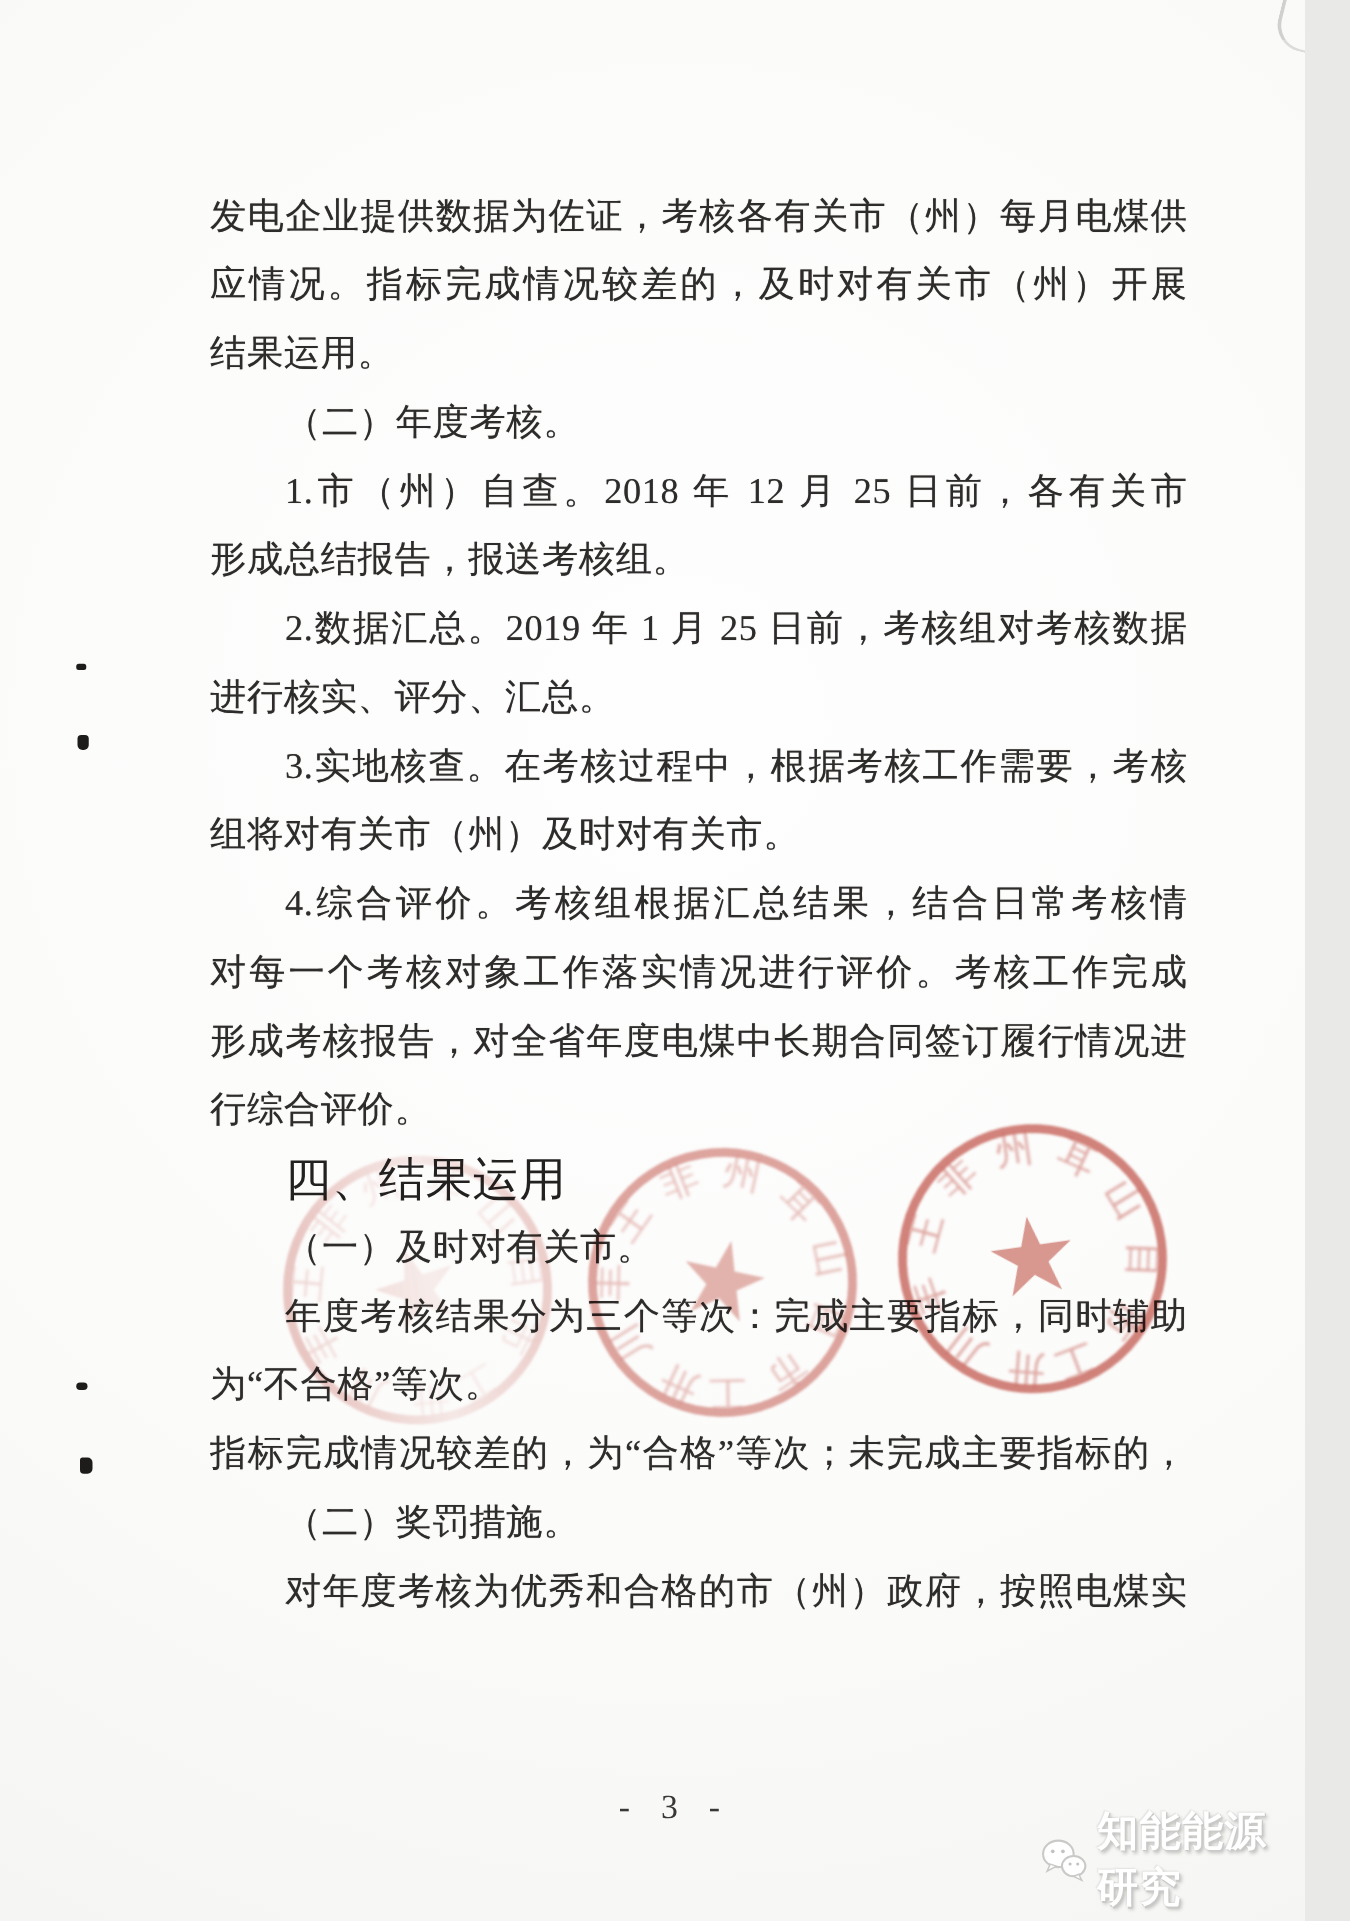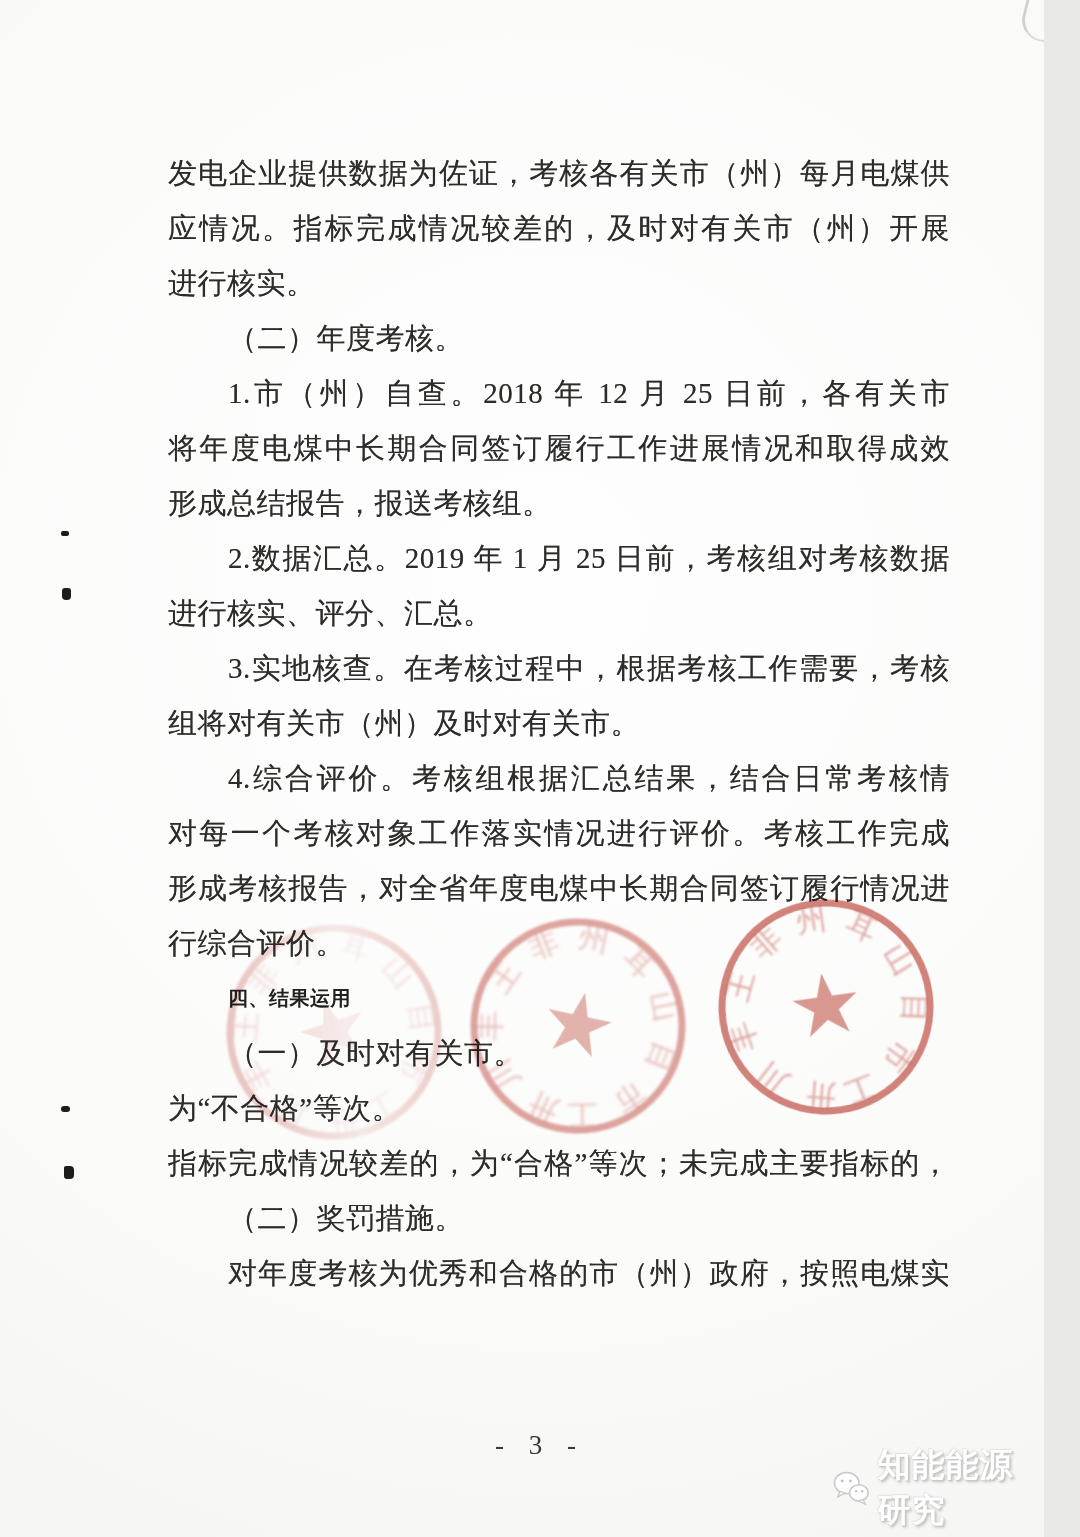--- a/index.html
+++ b/index.html
@@ -31,22 +31,22 @@
   }
   .doc-line.fill{
     text-align:justify;
     text-align-last:justify;
     white-space:normal;
     overflow:hidden;
   }
   .doc-line.indent{ text-indent:60px; }
   .doc-line.bold{
     font-family:"Liberation Sans", sans-serif;
-    font-weight:bold;
-    font-size:20px;
+    font-weight:normal;
+    font-size:37px;
     color:#232120;
     text-shadow:none;
   }
   
   .page-number{
     position:absolute;
     top:1430px; left:0; width:1080px;
     text-align:center;
     font-size:27px;
     color:#3a3836;
@@ -107,35 +107,35 @@
 
   <div class="speck speck1"></div>
   <div class="speck speck2"></div>
   <div class="speck speck3"></div>
   <div class="speck speck4"></div>
   <div class="corner-mark"></div>
 
   <div class="text-block" id="text-block">
       <div class="doc-line fill">发电企业提供数据为佐证，考核各有关市（州）每月电煤供</div>
       <div class="doc-line fill">应情况。指标完成情况较差的，及时对有关市（州）开展</div>
-      <div class="doc-line">进行核实。</div>
+      <div class="doc-line">结果运用。</div>
       <div class="doc-line indent">（二）年度考核。</div>
       <div class="doc-line fill indent">1.市（州）自查。2018 年 12 月 25 日前，各有关市（州）</div>
-      <div class="doc-line fill">将年度电煤中长期合同签订履行工作进展情况和取得成效</div>
       <div class="doc-line">形成总结报告，报送考核组。</div>
       <div class="doc-line fill indent">2.数据汇总。2019 年 1 月 25 日前，考核组对考核数据</div>
       <div class="doc-line">进行核实、评分、汇总。</div>
       <div class="doc-line fill indent">3.实地核查。在考核过程中，根据考核工作需要，考核</div>
       <div class="doc-line">组将对有关市（州）及时对有关市。</div>
       <div class="doc-line fill indent">4.综合评价。考核组根据汇总结果，结合日常考核情况，</div>
       <div class="doc-line fill">对每一个考核对象工作落实情况进行评价。考核工作完成后，</div>
       <div class="doc-line fill">形成考核报告，对全省年度电煤中长期合同签订履行情况进</div>
       <div class="doc-line">行综合评价。</div>
       <div class="doc-line indent bold">四、结果运用</div>
       <div class="doc-line indent">（一）及时对有关市。</div>
+      <div class="doc-line fill indent">年度考核结果分为三个等次：完成主要指标，同时辅助</div>
       <div class="doc-line">为“不合格”等次。</div>
       <div class="doc-line fill">指标完成情况较差的，为“合格”等次；未完成主要指标的，</div>
       <div class="doc-line indent">（二）奖罚措施。</div>
       <div class="doc-line fill indent">对年度考核为优秀和合格的市（州）政府，按照电煤实</div>
     </div>
 
   <svg class="seal seal-left" viewBox="0 0 240 240">
     <defs>
         <path id="arcL" d="M 120,198 A 78,78 0 1 1 120.1,198" fill="none"></path>
       </defs>

